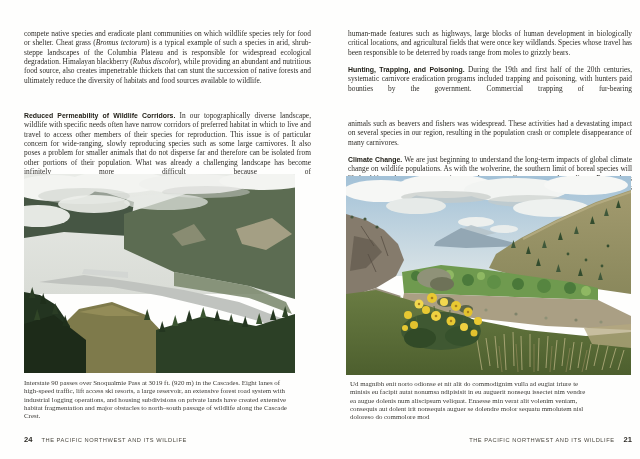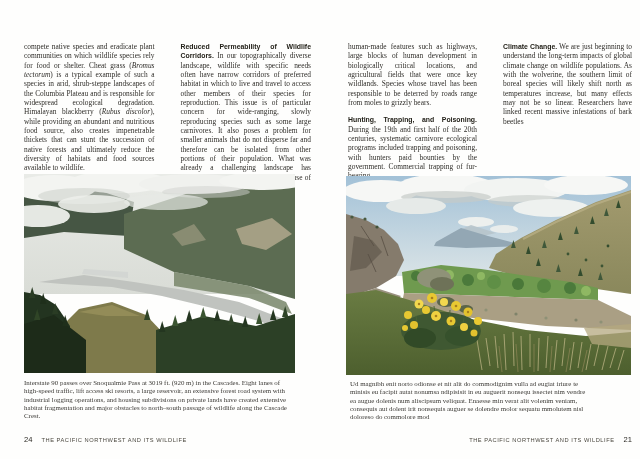--- a/index.html
+++ b/index.html
@@ -2,21 +2,21 @@
 <html lang="en"><head>
 <meta charset="utf-8">
 <style>
   html,body{margin:0;padding:0;}
   body{
     width:640px;height:459px;background:#ffffff;
     font-family:"Liberation Serif","DejaVu Serif",serif;
     color:#2f2d29;overflow:hidden;
   }
   .spread{position:relative;width:640px;height:459px;background:#fefefd;}
-  .cols{position:absolute;top:42px;display:flex;gap:26px;}
+  .cols{position:absolute;top:29px;display:flex;gap:26px;flex-direction:column;}
   .cols-left{left:24px;width:287px;}
   .cols-right{left:348px;width:284px;}
   .col{flex:1 1 0;min-width:0;}
   .para{
     font-size:7.4px;line-height:9.35px;margin:0;
     text-align:justify;color:#2f2d29;
   }
   .para + .para{margin-top:8px;}
   .para.runon{text-align-last:justify;}
   .para b{
@@ -31,21 +31,21 @@
   .caption{
     position:absolute;margin:0;
     font-size:6.9px;line-height:8.35px;color:#3b3935;text-align:left;
   }
   .caption-left{left:24px;top:379px;width:264px;}
   .caption-right{left:350px;top:380px;width:243px;}
   .footer{position:absolute;top:428px;white-space:nowrap;
     font-family:"Liberation Sans","DejaVu Sans",sans-serif;color:#44413b;}
   .footer-left{left:24px;}
   .footer-right{left:348px;width:284px;text-align:right;}
-  .pagenum{font-size:7.6px;font-weight:normal;color:#2c2a25;}
+  .pagenum{font-size:7.6px;font-weight:bold;color:#2c2a25;}
   .running{font-size:5.7px;letter-spacing:.55px;color:#4a473f;}
   .footer-left .running{margin-left:9px;}
   .footer-right .running{margin-right:9px;}
 </style>
 </head>
 <body>
 
 <div class="spread">
 
   <div class="cols cols-left">
@@ -53,23 +53,24 @@
         <p class="para"><span>compete native species and eradicate plant communities on which wildlife species rely for food or shelter. Cheat grass (</span><i>Bromus tectorum</i><span>) is a typical example of such a species in arid, shrub-steppe landscapes of the Columbia Plateau and is responsible for widespread ecological degradation. Himalayan blackberry (</span><i>Rubus discolor</i><span>), while providing an abundant and nutritious food source, also creates impenetrable thickets that can stunt the succession of native forests and ultimately reduce the diversity of habitats and food sources available to wildlife.</span></p>
       </div>
     <div class="col">
         <p class="para runon"><b>Reduced Permeability of Wildlife Corridors.</b><span> In our topographically diverse landscape, wildlife with specific needs often have narrow corridors of preferred habitat in which to live and travel to access other members of their species for reproduction. This issue is of particular concern for wide-ranging, slowly reproducing species such as some large carnivores. It also poses a problem for smaller animals that do not disperse far and therefore can be isolated from other portions of their population. What was already a challenging landscape has become infinitely more difficult because of</span></p>
       </div>
   </div>
 
   <div class="cols cols-right">
     <div class="col">
         <p class="para"><span>human-made features such as highways, large blocks of human development in biologically critical locations, and agricultural fields that were once key wildlands. Species whose travel has been responsible to be deterred by roads range from moles to grizzly bears.</span></p>
-        <p class="para runon"><b>Hunting, Trapping, and Poisoning.</b><span> During the 19th and first half of the 20th centuries, systematic carnivore ecological programs included trapping and poisoning, with hunters paid bounties by the government. Commercial trapping of fur-bearing</span></p>
-      </div>
-    <div class="col">
+        <p class="para runon"><b>Hunting, Trapping, and Poisoning.</b><span> During the 19th and first half of the 20th centuries, systematic carnivore eradication programs included trapping and poisoning, with hunters paid bounties by the government. Commercial trapping of fur-bearing</span></p>
+      </div>
+    <div class="col">
+        <p class="para"><span>animals such as beavers and fishers was widespread. These activities had a devastating impact on several species in our region, resulting in the population crash or complete disappearance of many carnivores.</span></p>
         <p class="para runon"><b>Climate Change.</b><span> We are just beginning to understand the long-term impacts of global climate change on wildlife populations. As with the wolverine, the southern limit of boreal species will likely shift north as temperatures increase, but many effects may not be so linear. Researchers have linked recent massive infestations of bark beetles</span></p>
       </div>
   </div>
 
   <figure class="photo photo-left">
     <svg viewBox="0 0 271 199" preserveAspectRatio="none">
       <defs>
         <polygon id="trL" points="0,0 3.2,-11 6.4,0"></polygon>
         <linearGradient id="skyL" x1="0" y1="0" x2="0" y2="1">
           <stop offset="0" stop-color="#e9ebe7"></stop>

